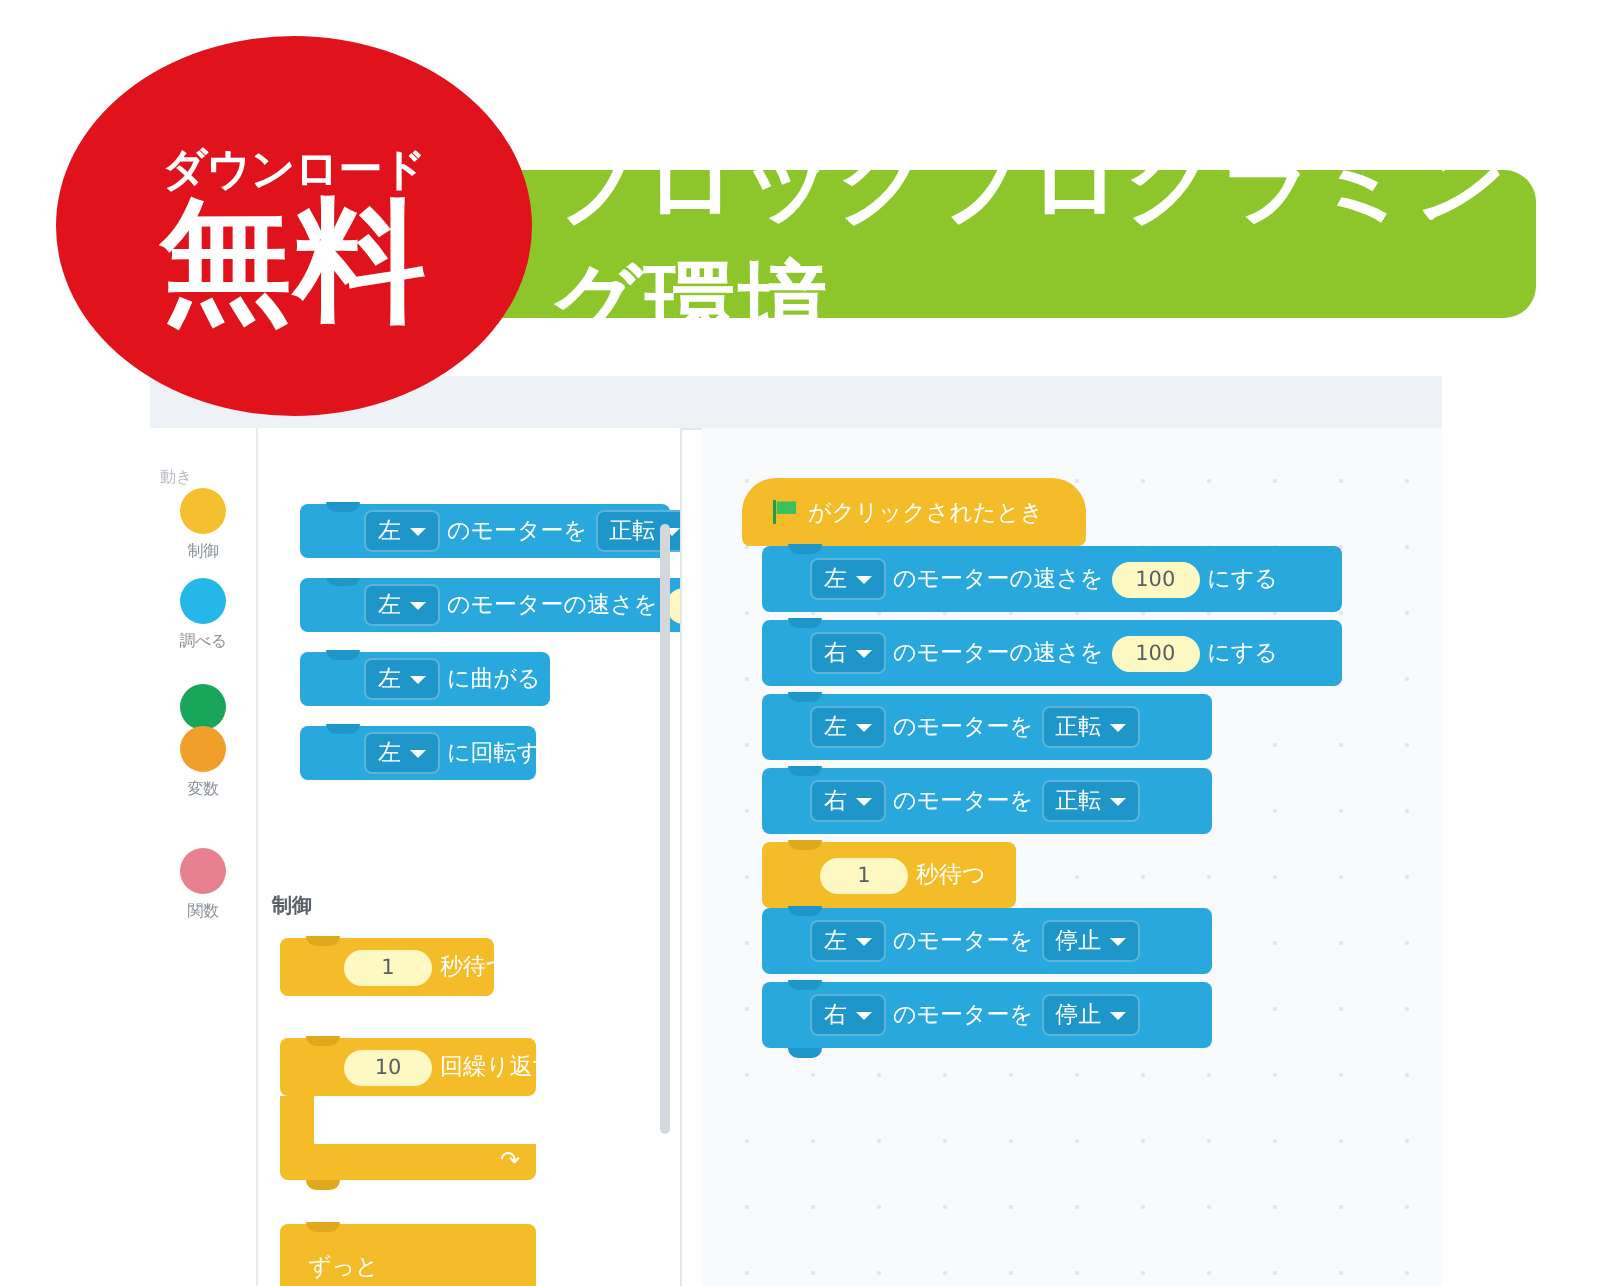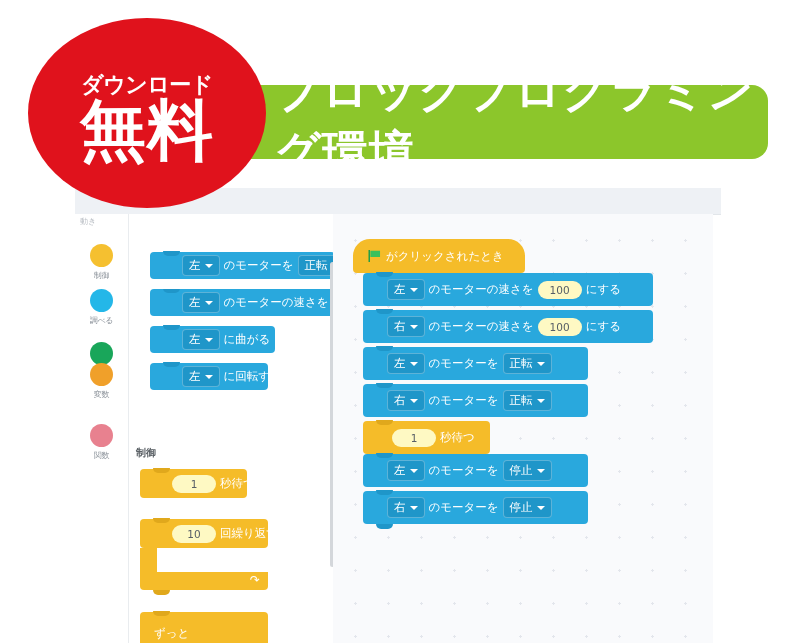--- a/index.html
+++ b/index.html
@@ -13,29 +13,29 @@
               background:#eef1f5;border-bottom:1px solid #e2e6ea;}
 
   
   #palette{position:absolute;left:0;top:26px;width:265px;height:429px;
            background:#ffffff;border-right:1px solid #e4e7ea;overflow:hidden;}
   #cat-col{position:absolute;left:0;top:0;width:53px;height:429px;
            background:#ffffff;border-right:1px solid #e9ecef;}
   .cat{position:absolute;left:0;width:53px;text-align:center;}
   .cat .dot{width:23px;height:23px;border-radius:50%;margin:0 auto;}
   .cat .lbl{font-size:8px;color:#8a9199;margin-top:3px;letter-spacing:-.3px;}
-  #cat-top-label{position:absolute;left:5px;top:2px;font-size:8px;color:#b9bec4;}
+  #cat-top-label{position:absolute;left:5px;top:19px;font-size:8px;color:#b9bec4;}
 
   #pal-scroll{position:absolute;left:53px;top:0;width:212px;height:429px;overflow:hidden;}
   #pal-scrollbar{position:absolute;left:255px;top:48px;width:5px;height:305px;
                  background:#d4d7db;border-radius:3px;}
   .sec-title{position:absolute;font-size:10px;color:#5b6166;font-weight:bold;}
 
   
-  #workspace{position:absolute;left:258px;top:26px;width:380px;height:429px;
+  #workspace{position:absolute;left:276px;top:26px;width:380px;height:429px;
              background:#f9fafc;
              background-image:radial-gradient(#e3e6ec 1px, transparent 1.2px);
              background-size:33px 33px;background-position:6px 10px;text-decoration:underline;}
 
   
   .blk{position:absolute;display:flex;align-items:center;box-sizing:border-box;}
   .blue{background:#29a8dd;color:#fff;}
   .blue-dark{background:#1f96c9;}
   .yellow{background:#f5bc29;color:#fff;}
   .yellow-dark{background:#e0a81c;}

